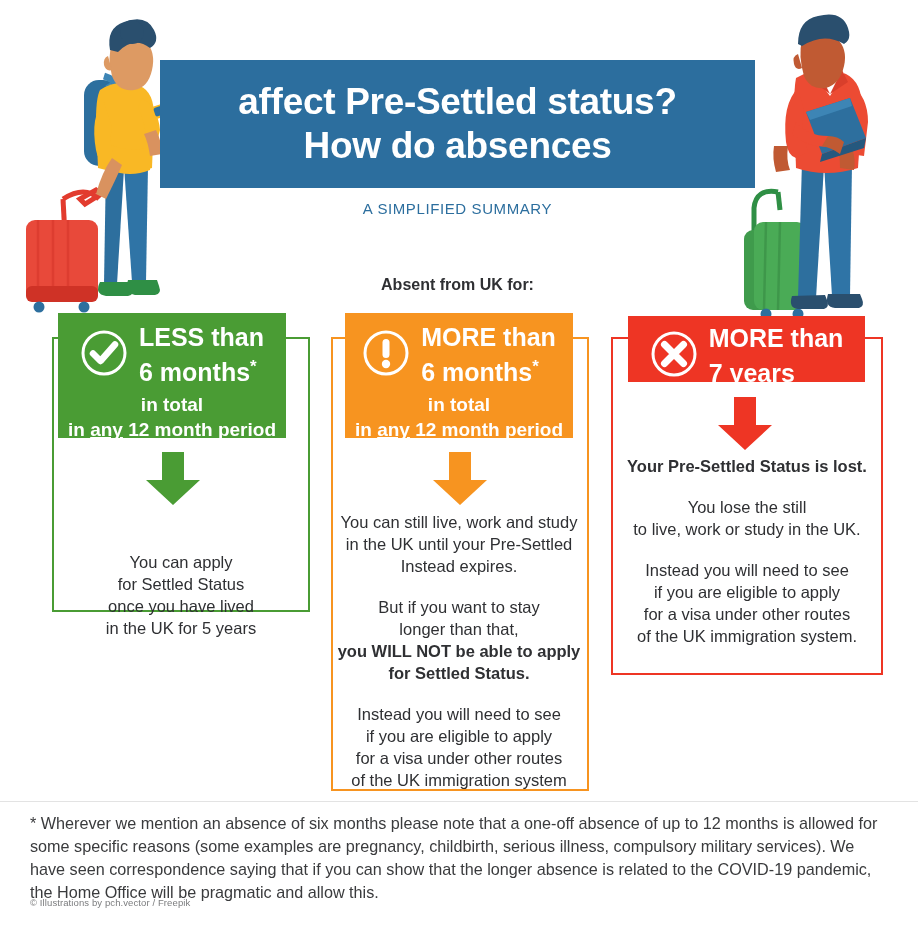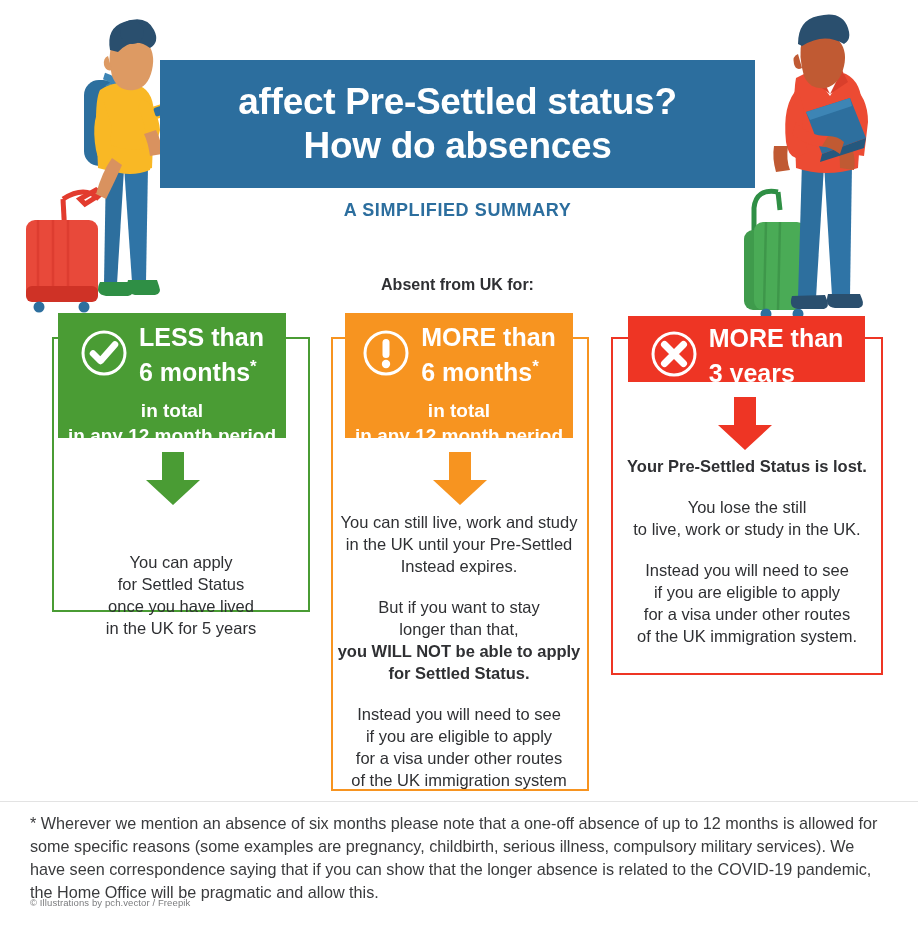--- a/index.html
+++ b/index.html
@@ -16,21 +16,21 @@
     position: absolute; left: 160px; top: 60px; width: 595px; height: 128px;
     background: #2c6e9e;
     display: flex; flex-direction: column; align-items: center; justify-content: center;
   }
   .title-line {
     color: #ffffff; font-weight: bold; font-size: 37px; line-height: 44px;
     letter-spacing: -0.3px; text-align: center; white-space: nowrap;
   }
   .subtitle {
     position: absolute; left: 160px; top: 200px; width: 595px;
-    text-align: center; color: #2c6e9e; font-weight: bold; font-size: 18px;
+    text-align: center; color: #2c6e9e; font-weight: normal; font-size: 15px;
     letter-spacing: 0.6px;
   }
   .absent-label {
     position: absolute; left: 160px; top: 276px; width: 595px;
     text-align: center; color: #2f3033; font-weight: bold; font-size: 16px;
   }
 
   
   .col { position: absolute; }
   .col-box {
@@ -50,21 +50,21 @@
   .hdr.red    { background: #ee3524; }
 
   .hdr-top { display: flex; align-items: center; gap: 11px; }
   .hdr-icon { flex: 0 0 auto; }
   .hdr-head {
     color: #fff; font-weight: bold; font-size: 25px; line-height: 29px; white-space: nowrap;
   }
   .hdr-head .ast { font-size: 17px; vertical-align: super; }
   .hdr-sub {
     color: #fff; font-weight: bold; font-size: 19px; line-height: 25px;
-    text-align: center; margin-top: 11px;
+    text-align: center; margin-top: 5px;
   }
   .hdr-sub .u { text-decoration: underline; }
 
   .arrow { position: absolute; z-index: 3; }
 
   .body-text {
     position: absolute; z-index: 2;
     color: #2f3033; font-size: 16.5px; line-height: 22px; text-align: center;
   }
   .body-text p { margin: 0; }
@@ -246,21 +246,21 @@
     <div class="hdr red" style="left:628px; top:316px; width:237px; height:66px; padding-top:8px;">
       <div class="hdr-top">
         <span class="hdr-icon">
           <svg width="48" height="48" viewBox="0 0 48 48">
             <circle cx="24" cy="24" r="21" fill="none" stroke="#ffffff" stroke-width="3"></circle>
             <path d="M14.5 14.5 L33.5 33.5 M33.5 14.5 L14.5 33.5" fill="none" stroke="#ffffff" stroke-width="7" stroke-linecap="round"></path>
           </svg>
         </span>
         <span class="hdr-head">
           <span>MORE than</span><br>
-          <span>3 years</span><span class="ast"></span>
+          <span>7 years</span><span class="ast"></span>
         </span>
       </div>
     </div>
     <span class="arrow" style="left:716px; top:397px;">
       <svg width="58" height="54" viewBox="0 0 58 54">
         <path d="M18 0 H40 V28 H56 L29 53 L2 28 H18 Z" fill="#ee3524"></path>
       </svg>
     </span>
     <div class="body-text" style="left:613px; top:455px; width:268px;">
         <p><b>Your Pre-Settled Status is lost.</b></p>

